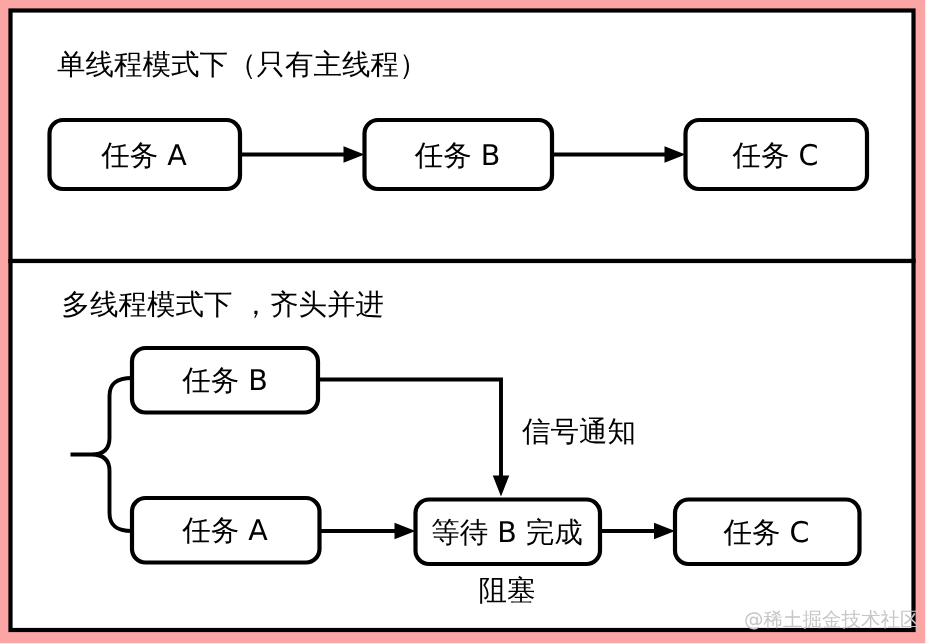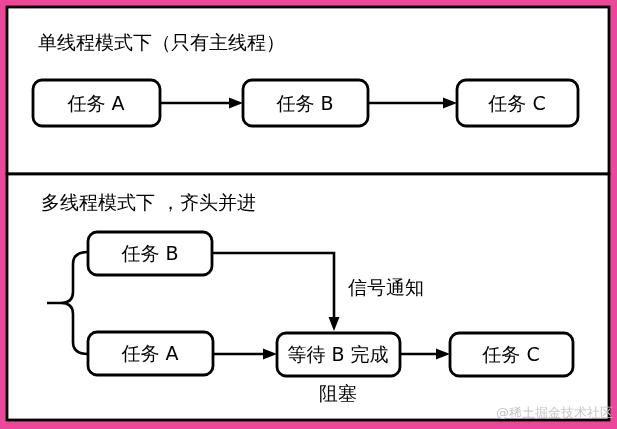--- a/index.html
+++ b/index.html
@@ -4,21 +4,21 @@
 <style>
   html, body {
     margin: 0;
     padding: 0;
     background: #ffffff;
   }
   .canvas {
     position: relative;
     width: 617px;
     height: 429px;
-    background: #ec4899;
+    background: #fca5a5;
     font-family: "DejaVu Sans", "Liberation Sans", sans-serif;
     overflow: hidden;
   }
   svg { display: block; }
   .box {
     fill: #ffffff;
     stroke: #000000;
     stroke-width: 2.8;
   }
   .section {

